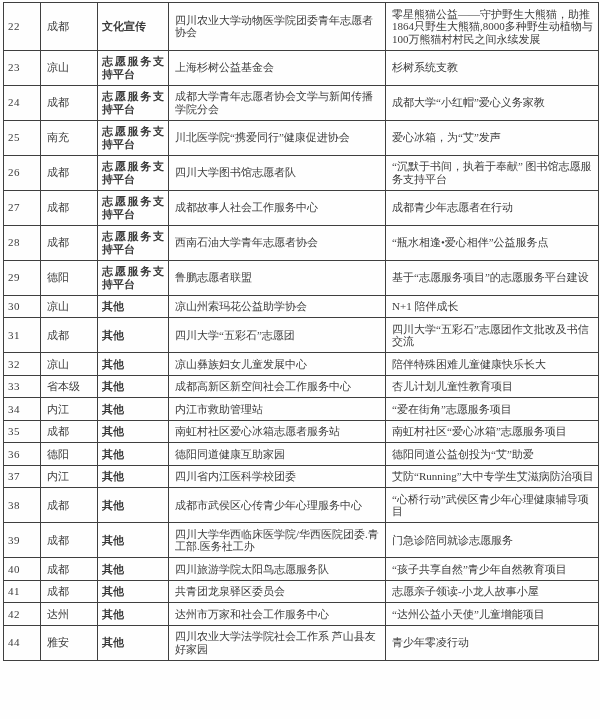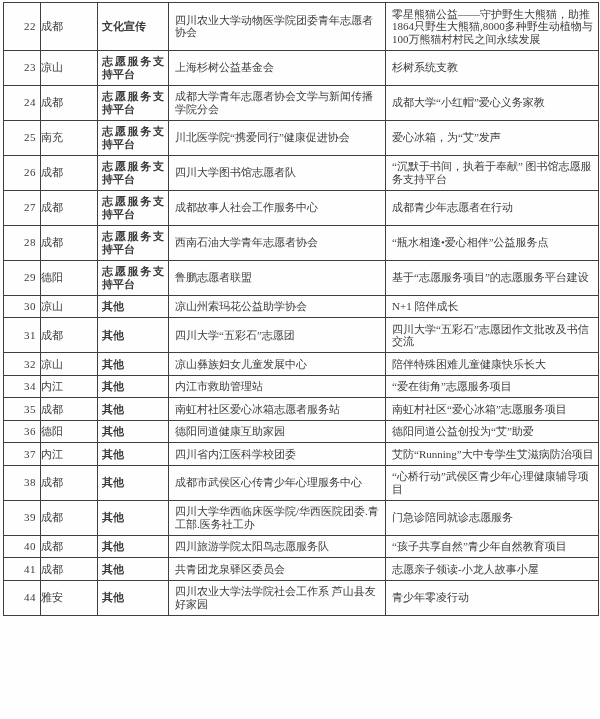--- a/index.html
+++ b/index.html
@@ -32,26 +32,26 @@
     border: 1px solid #3f3f3f;
     font-size: 11px;
     line-height: 12.5px;
     color: #3b3b3b;
     padding: 4.5px 4px;
     vertical-align: middle;
     word-break: break-all;
     overflow: hidden;
   }
   td.c-num {
-    text-align: right;
+    text-align: left;
     letter-spacing: 0.5px;
   }
   td.c-city {
     text-align: left;
-    padding-left: 0;
+    padding-left: 6px;
   }
   td.c-cat {
     text-align: justify;
     text-justify: inter-ideograph;
     font-weight: bold;
   }
   td.c-org, td.c-desc {
     text-align: left;
     padding-left: 6px;
   }
@@ -140,20 +140,27 @@
     <td class="c-desc">四川大学“五彩石”志愿团作文批改及书信交流</td>
   </tr>
         <tr>
     <td class="c-num">32</td>
     <td class="c-city">凉山</td>
     <td class="c-cat">其他</td>
     <td class="c-org">凉山彝族妇女儿童发展中心</td>
     <td class="c-desc">陪伴特殊困难儿童健康快乐长大</td>
   </tr>
         <tr>
+    <td class="c-num">33</td>
+    <td class="c-city">省本级</td>
+    <td class="c-cat">其他</td>
+    <td class="c-org">成都高新区新空间社会工作服务中心</td>
+    <td class="c-desc">杏儿计划儿童性教育项目</td>
+  </tr>
+        <tr>
     <td class="c-num">34</td>
     <td class="c-city">内江</td>
     <td class="c-cat">其他</td>
     <td class="c-org">内江市救助管理站</td>
     <td class="c-desc">“爱在街角”志愿服务项目</td>
   </tr>
         <tr>
     <td class="c-num">35</td>
     <td class="c-city">成都</td>
     <td class="c-cat">其他</td>
@@ -194,20 +201,27 @@
     <td class="c-cat">其他</td>
     <td class="c-org">四川旅游学院太阳鸟志愿服务队</td>
     <td class="c-desc">“孩子共享自然”青少年自然教育项目</td>
   </tr>
         <tr>
     <td class="c-num">41</td>
     <td class="c-city">成都</td>
     <td class="c-cat">其他</td>
     <td class="c-org">共青团龙泉驿区委员会</td>
     <td class="c-desc">志愿亲子领读-小龙人故事小屋</td>
+  </tr>
+        <tr>
+    <td class="c-num">42</td>
+    <td class="c-city">达州</td>
+    <td class="c-cat">其他</td>
+    <td class="c-org">达州市万家和社会工作服务中心</td>
+    <td class="c-desc">“达州公益小天使”儿童增能项目</td>
   </tr>
         <tr>
     <td class="c-num">44</td>
     <td class="c-city">雅安</td>
     <td class="c-cat">其他</td>
     <td class="c-org">四川农业大学法学院社会工作系 芦山县友好家园</td>
     <td class="c-desc">青少年零凌行动</td>
   </tr>
       </tbody>
   </table>

